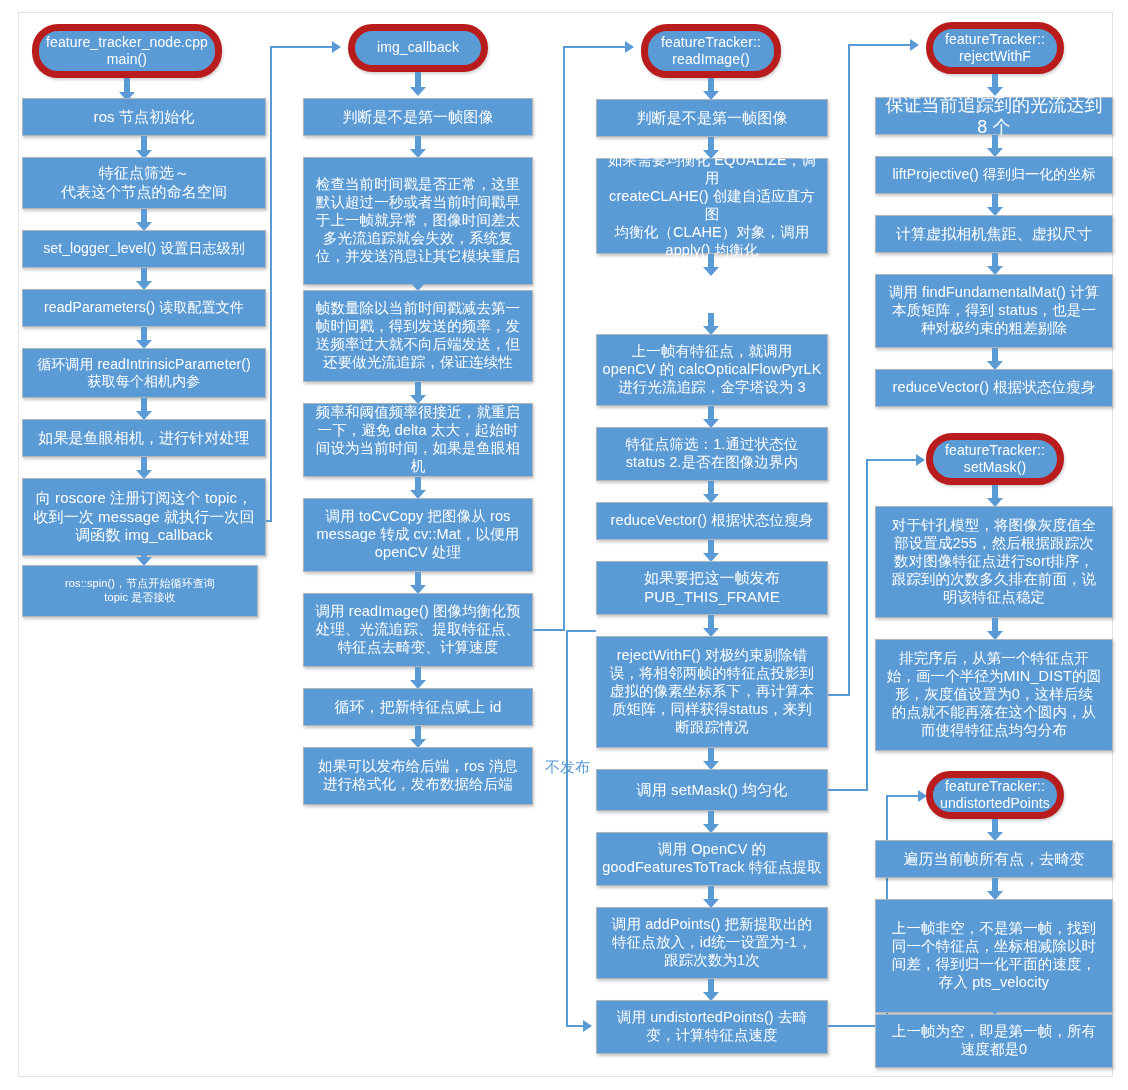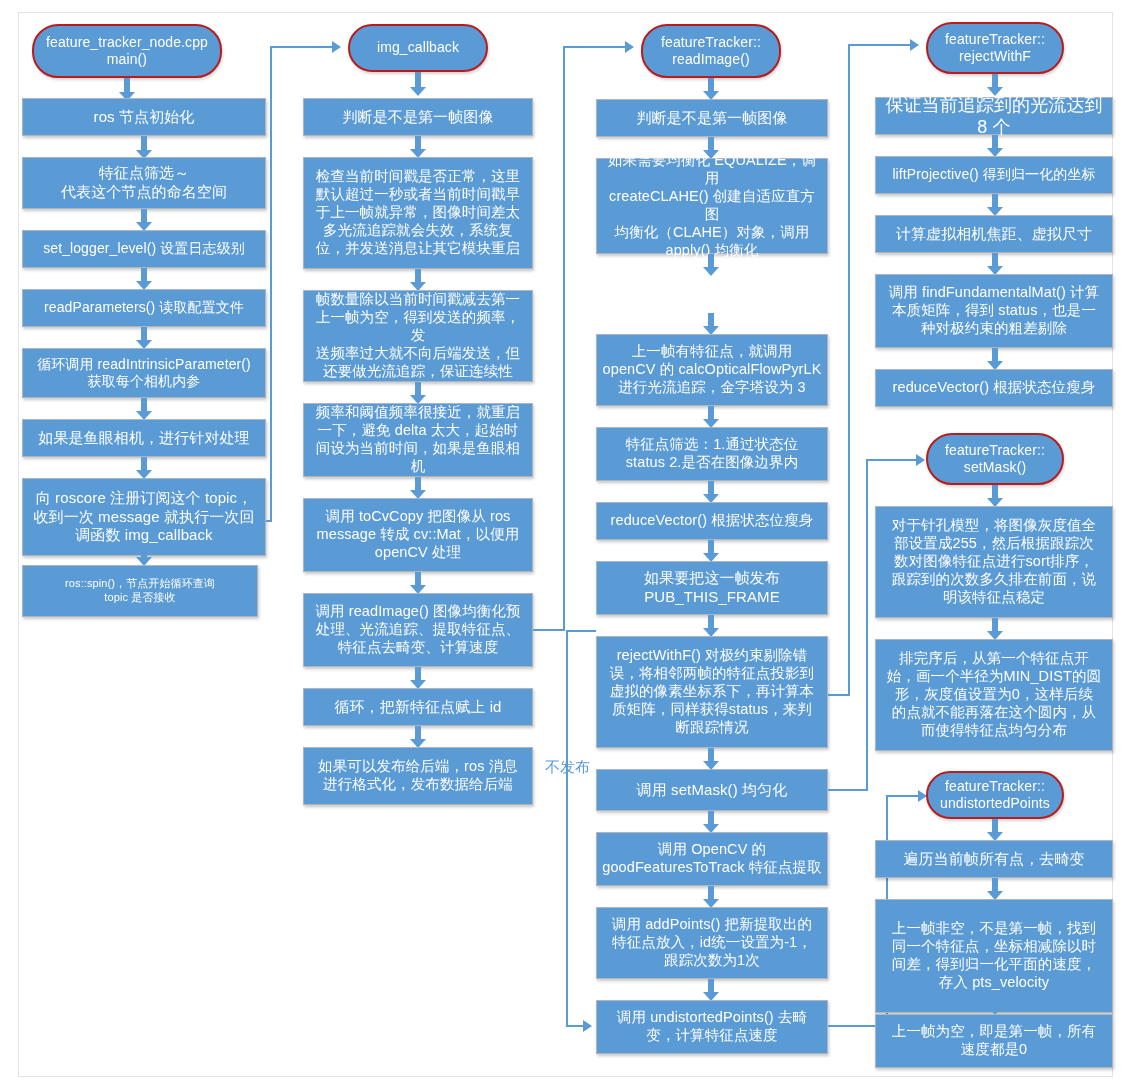--- a/index.html
+++ b/index.html
@@ -29,21 +29,21 @@
     line-height:1.24;
     padding:3px 5px;
     letter-spacing:0.1px;
   }
   .node.rect{
     box-shadow:1px 2px 3px rgba(0,0,0,0.22);
     border:1px solid #aeb6bd;
   }
   .node.term{
     border-radius:26px;
-    border:2px solid #b91c1c;
+    border:7px solid #b91c1c;
     box-shadow:1px 2px 3px rgba(0,0,0,0.18);
   }
   .node span{display:block;width:100%;white-space:pre-line;}
 
   
   .ln{position:absolute;background:#5b9bd5;}
   .lnv{width:2px;}
   .lnh{height:2px;}
   .arrow-r{
     position:absolute;width:0;height:0;
@@ -156,35 +156,35 @@
   </div>
 
   <div class="node rect" style="left:303px;top:98px;width:230px;height:38px;font-size:15px;">
     <span>判断是不是第一帧图像</span>
   </div>
   <div class="conn" style="left:403px;top:136px;width:30px;height:22px;">
     <div class="stem" style="height:14px;"></div>
       <div class="head"></div>
   </div>
 
-  <div class="node rect" style="left:303px;top:157px;width:230px;height:112px;font-size:14.5px;">
+  <div class="node rect" style="left:303px;top:157px;width:230px;height:128px;font-size:14.5px;">
     <span>检查当前时间戳是否正常，这里
 默认超过一秒或者当前时间戳早
 于上一帧就异常，图像时间差太
 多光流追踪就会失效，系统复
 位，并发送消息让其它模块重启</span>
   </div>
   <div class="conn" style="left:403px;top:269px;width:30px;height:22px;">
     <div class="stem" style="height:14px;"></div>
       <div class="head"></div>
   </div>
 
   <div class="node rect" style="left:303px;top:290px;width:230px;height:92px;font-size:14.5px;">
     <span>帧数量除以当前时间戳减去第一
-上一帧为空，得到发送的频率，发
+帧时间戳，得到发送的频率，发
 送频率过大就不向后端发送，但
 还要做光流追踪，保证连续性</span>
   </div>
   <div class="conn" style="left:403px;top:382px;width:30px;height:22px;">
     <div class="stem" style="height:14px;"></div>
       <div class="head"></div>
   </div>
 
   <div class="node rect" style="left:303px;top:403px;width:230px;height:74px;font-size:14.5px;">
     <span>频率和阈值频率很接近，就重启

